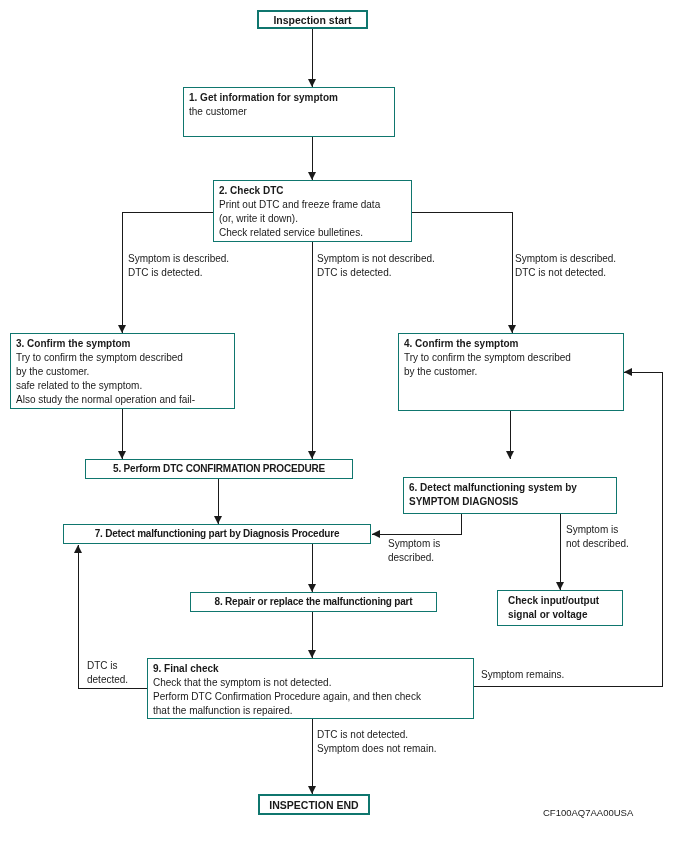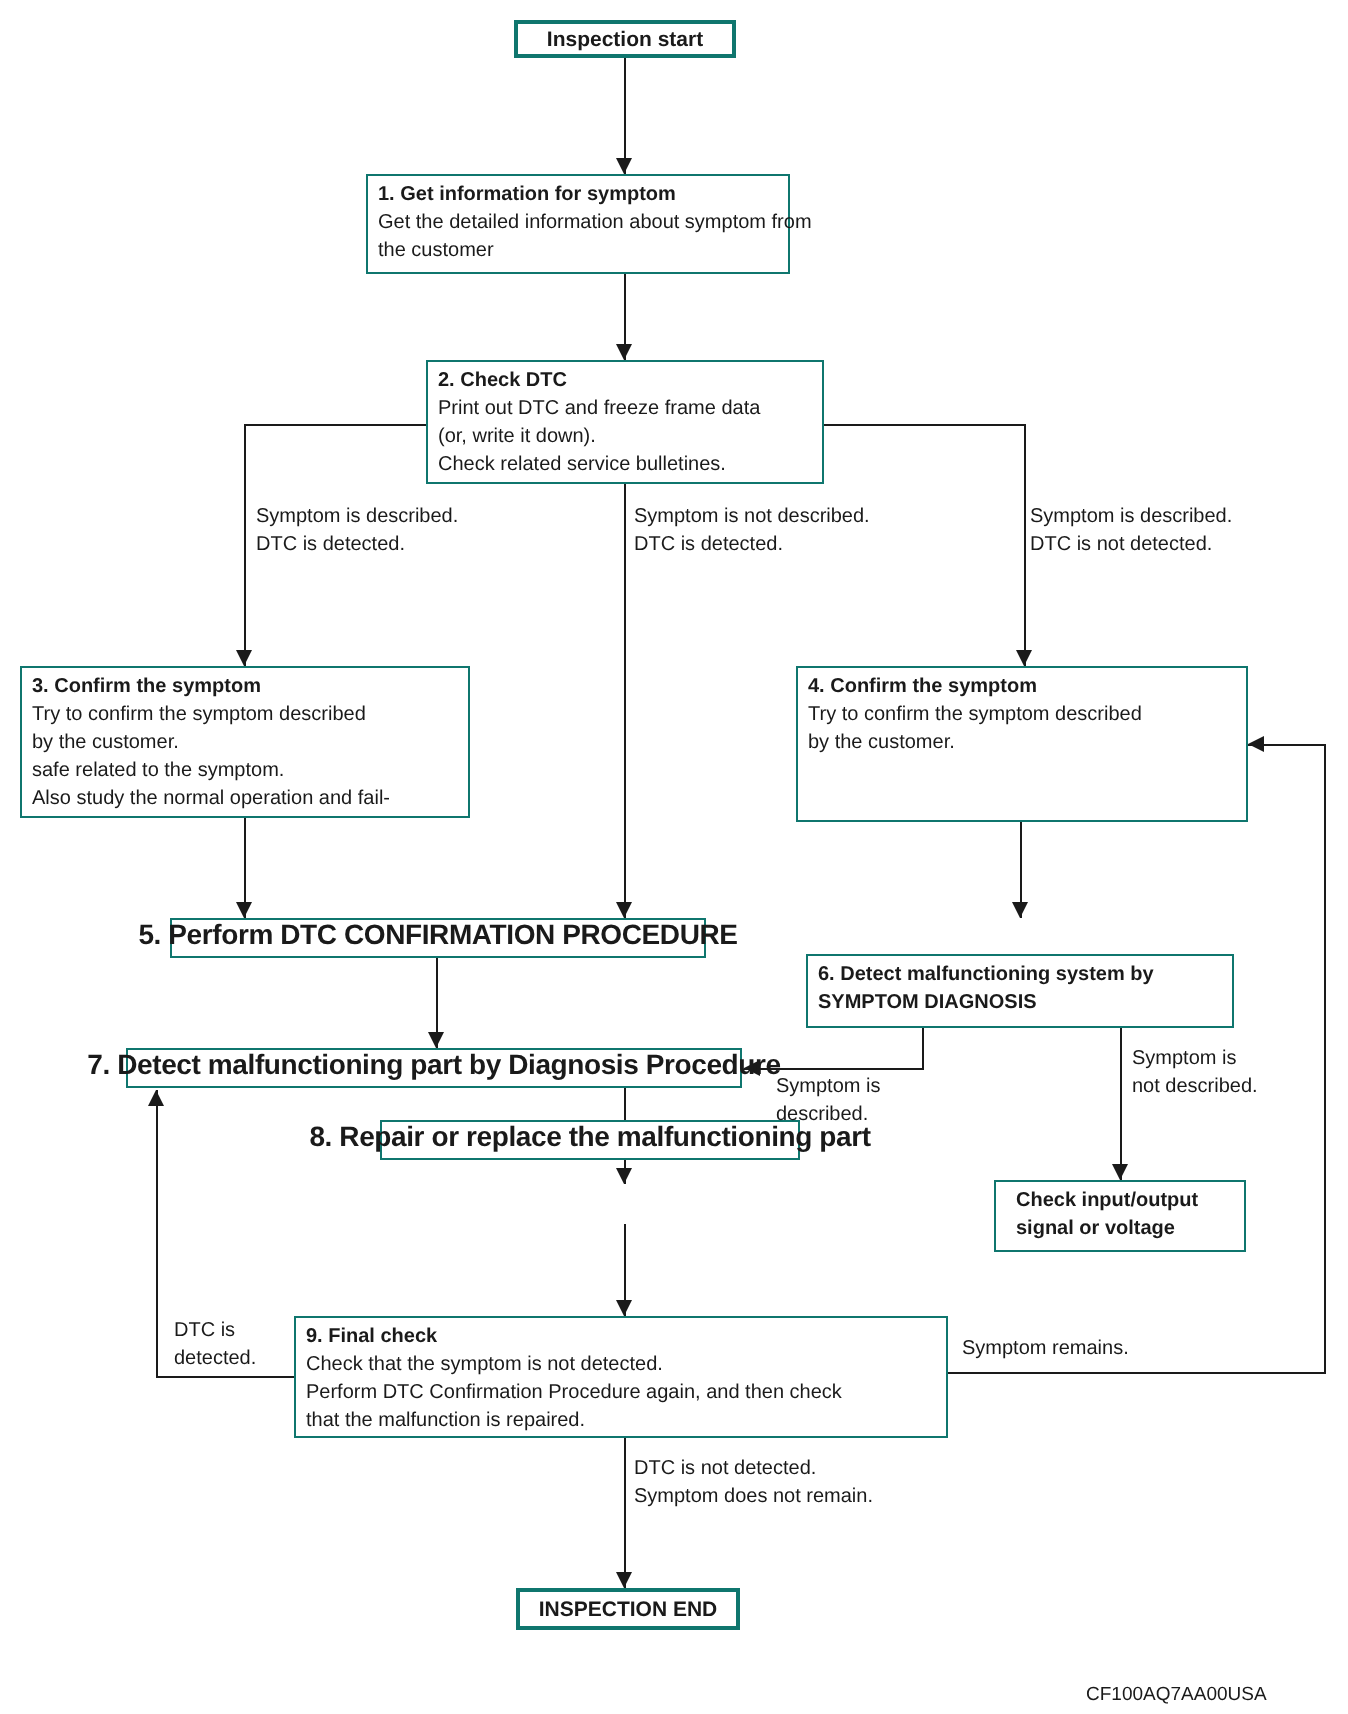--- a/index.html
+++ b/index.html
@@ -3,22 +3,22 @@
 <meta charset="utf-8">
 <style>
   html,body{margin:0;padding:0;background:#fff;}
   .canvas{position:relative;width:674px;height:857px;background:#fff;
           font-family:"Liberation Sans",sans-serif;color:#1a1a1a;overflow:hidden;}
   .box{position:absolute;border:1px solid #0f766e;background:#fff;box-sizing:border-box;
        font-size:10px;line-height:14px;padding:3px 5px;white-space:nowrap;}
   .box .t{font-weight:bold;}
   .terminal{display:flex;align-items:center;justify-content:center;
             font-weight:bold;border-width:2px;padding:0;font-size:10.5px;}
-  .single{display:flex;justify-content:center;
-          font-weight:bold;padding:0 4px;font-size:14px;letter-spacing:-0.2px;}
+  .single{display:flex;align-items:center;justify-content:center;
+          font-weight:bold;padding:0 4px;font-size:10px;letter-spacing:-0.2px;}
   .lbl{position:absolute;font-size:10px;line-height:14px;white-space:nowrap;}
   .hl{position:absolute;height:1px;background:#1a1a1a;}
   .vl{position:absolute;width:1px;background:#1a1a1a;}
   .ar{position:absolute;width:0;height:0;}
   .ar.down{border-left:4px solid transparent;border-right:4px solid transparent;border-top:8px solid #1a1a1a;}
   .ar.up{border-left:4px solid transparent;border-right:4px solid transparent;border-bottom:8px solid #1a1a1a;}
   .ar.left{border-top:4px solid transparent;border-bottom:4px solid transparent;border-right:8px solid #1a1a1a;}
   .code{position:absolute;font-size:9.5px;}
 </style>
 </head>
@@ -63,21 +63,20 @@
   <div class="ar down" style="left:308px;top:650px"></div>
   <div class="ar down" style="left:308px;top:786px"></div>
   <div class="ar left" style="left:624px;top:368px"></div>
 
   <div class="box terminal" style="left:257px;top:10px;width:111px;height:19px">
     <span>Inspection start</span>
   </div>
 
   <div class="box" style="left:183px;top:87px;width:212px;height:50px">
     <div class="t">1. Get information for symptom</div>
-    <div>Get the detailed information about symptom from</div>
     <div>the customer</div>
   </div>
 
   <div class="box" style="left:213px;top:180px;width:199px;height:62px">
     <div class="t">2. Check DTC</div>
     <div>Print out DTC and freeze frame data</div>
     <div>(or, write it down).</div>
     <div>Check related service bulletines.</div>
   </div>
 
@@ -101,21 +100,21 @@
 
   <div class="box" style="left:403px;top:477px;width:214px;height:37px">
     <div class="t">6. Detect malfunctioning system by</div>
     <div class="t">SYMPTOM DIAGNOSIS</div>
   </div>
 
   <div class="box single" style="left:63px;top:524px;width:308px;height:20px">
     <span>7. Detect malfunctioning part by Diagnosis Procedure</span>
   </div>
 
-  <div class="box single" style="left:190px;top:560px;width:210px;height:20px">
+  <div class="box single" style="left:190px;top:592px;width:247px;height:20px">
     <span>8. Repair or replace the malfunctioning part</span>
   </div>
 
   <div class="box" style="left:147px;top:658px;width:327px;height:61px">
     <div class="t">9. Final check</div>
     <div>Check that the symptom is not detected.</div>
     <div>Perform DTC Confirmation Procedure again, and then check</div>
     <div>that the malfunction is repaired.</div>
   </div>
 
@@ -160,15 +159,15 @@
 
   <div class="lbl" style="left:481px;top:668px">
     <div>Symptom remains.</div>
   </div>
 
   <div class="lbl" style="left:317px;top:728px">
     <div>DTC is not detected.</div>
     <div>Symptom does not remain.</div>
   </div>
 
-  <div class="code" style="left:543px;top:842px">CF100AQ7AA00USA</div>
+  <div class="code" style="left:543px;top:807px">CF100AQ7AA00USA</div>
 
 </div>
 
 </body></html>

